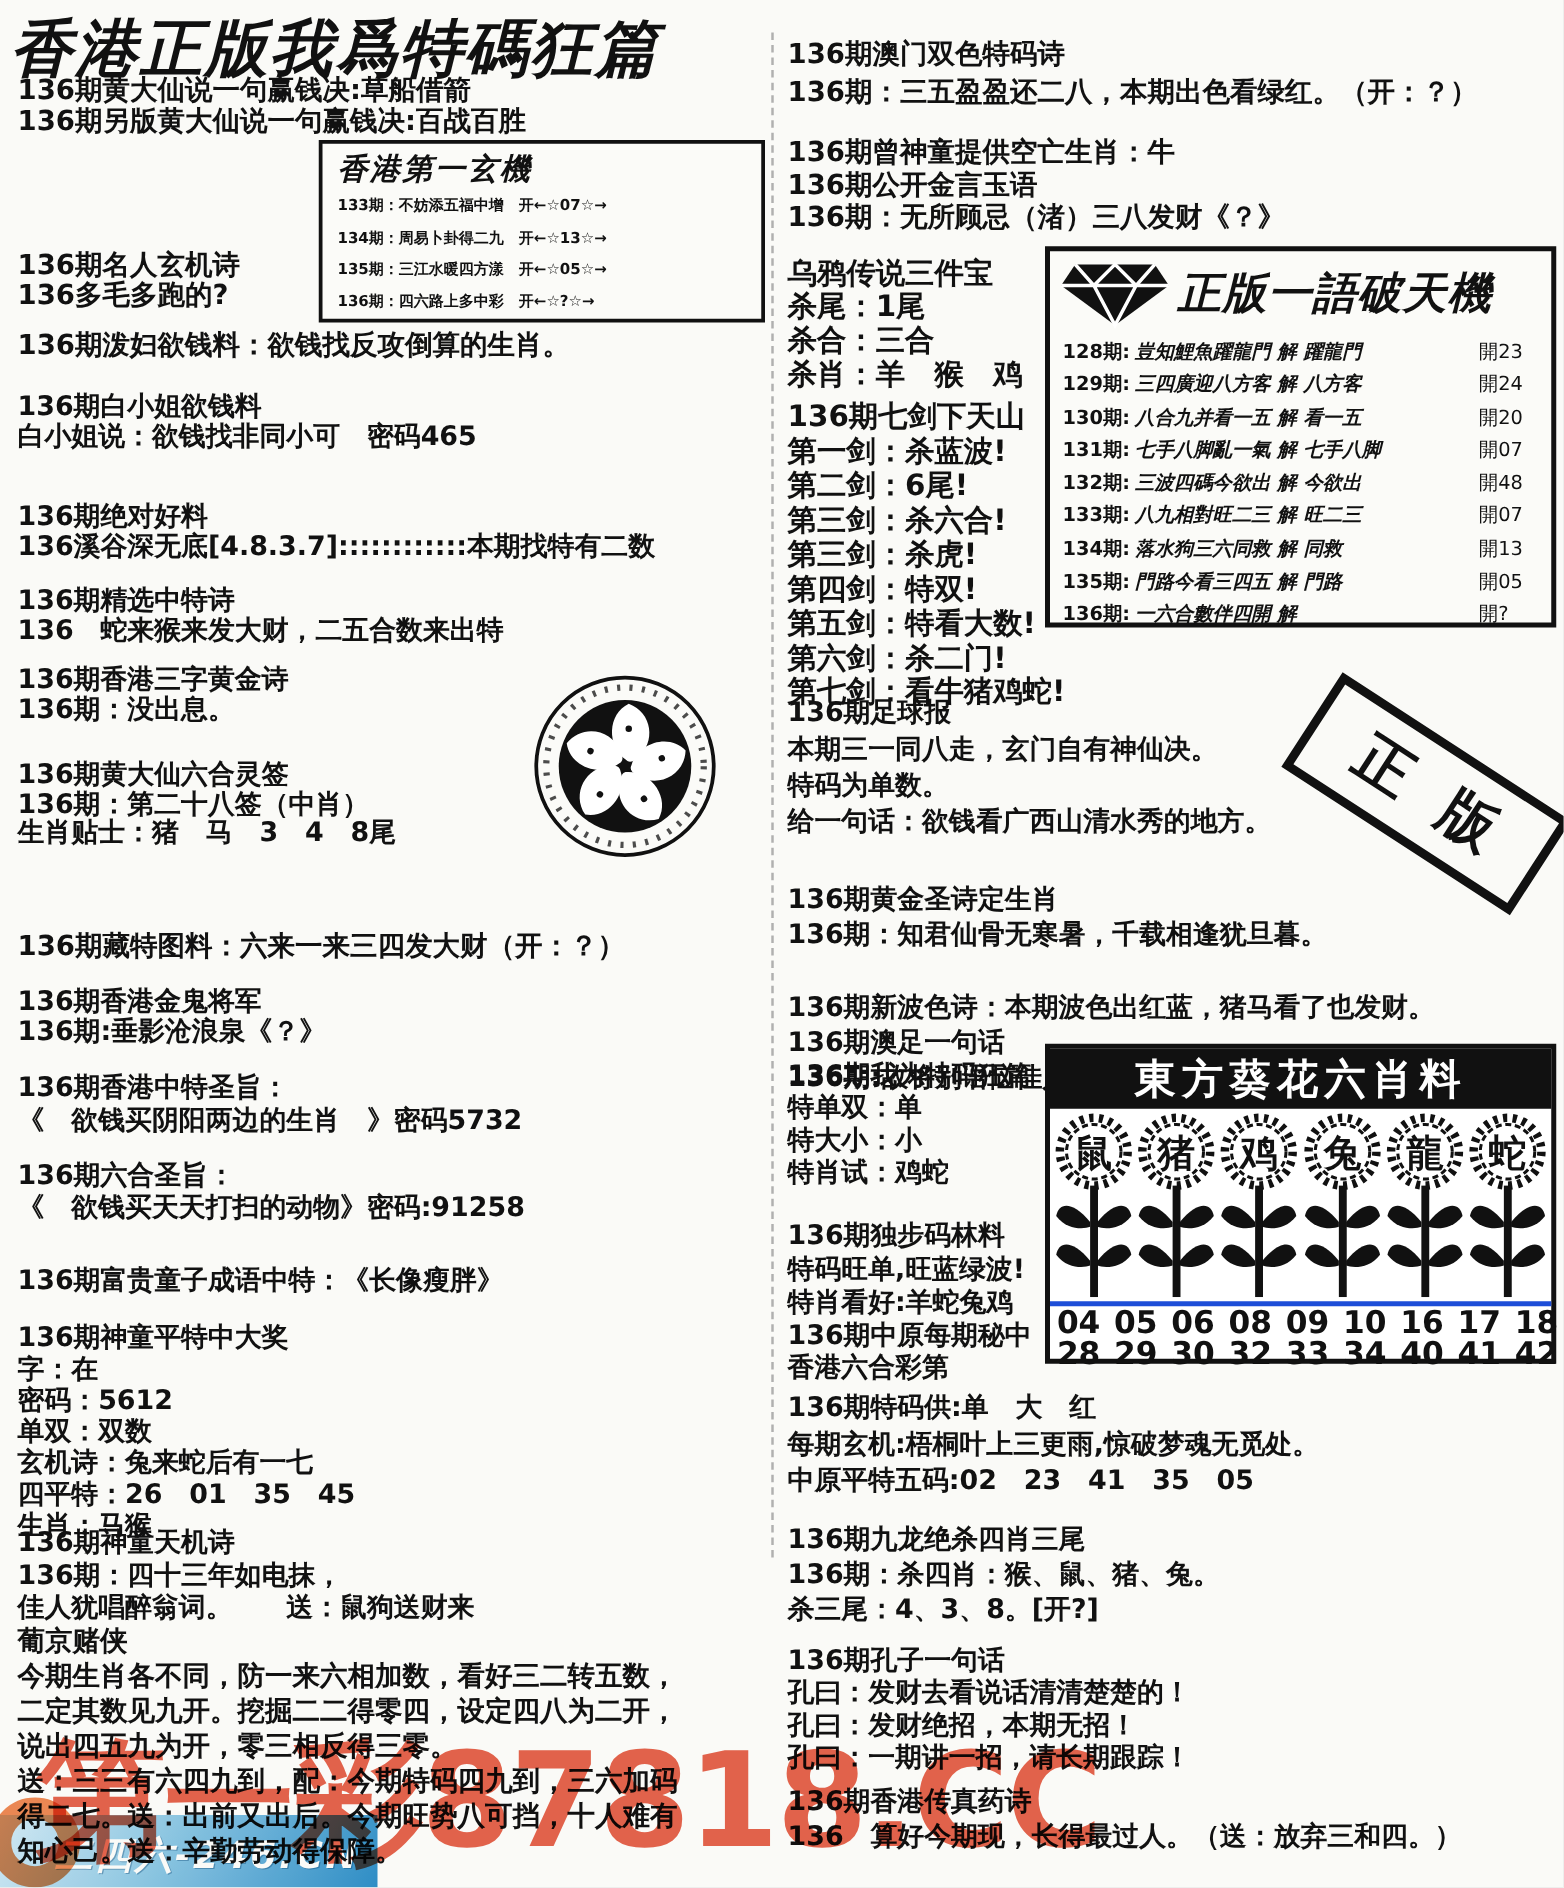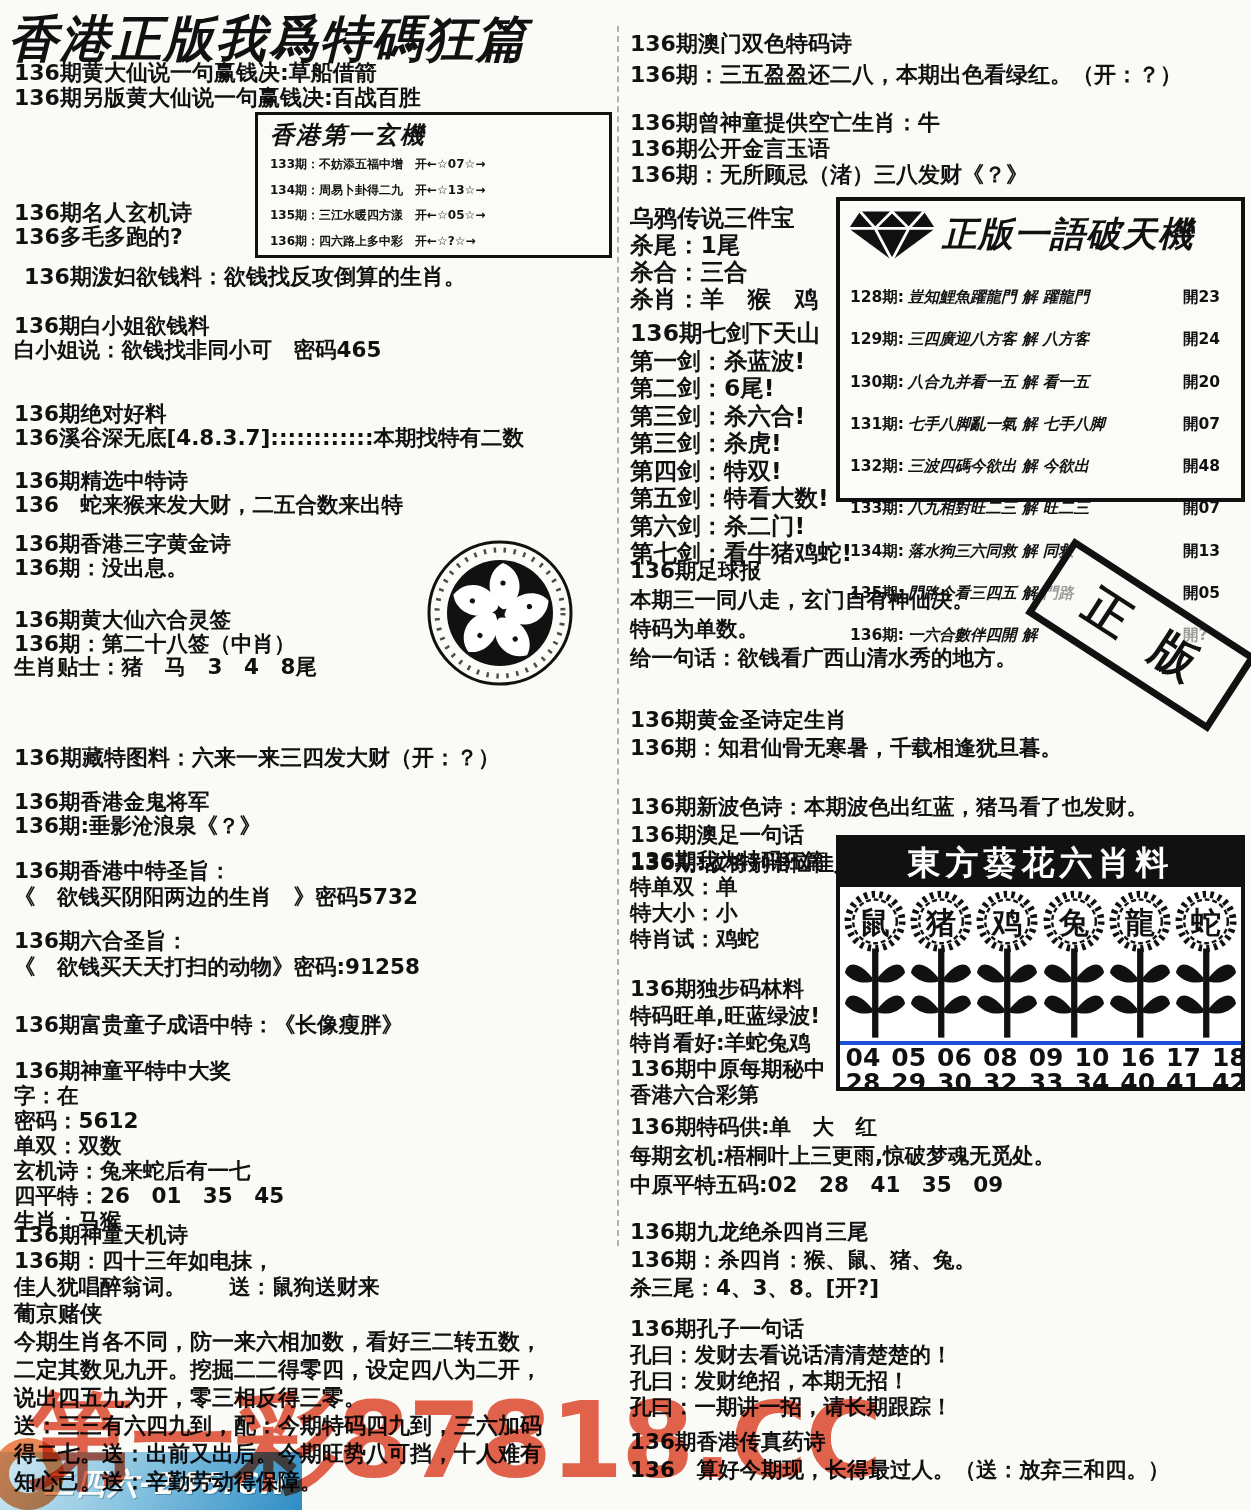--- a/index.html
+++ b/index.html
@@ -36,21 +36,21 @@
   .diamond-box{
     position:absolute;left:836px;top:197px;width:409px;height:305px;
     border:4px solid #111;background:#fbfbf8;box-sizing:border-box;
   }
   .dj-header{display:flex;align-items:center;padding:3px 6px 0 6px;}
   .dj-title{font-size:35px;font-weight:900;font-style:italic;letter-spacing:1px;white-space:nowrap;}
   .dj-rows{padding:4px 8px 0 10px;}
   .dj-row{display:flex;align-items:baseline;font-size:15.5px;line-height:26.3px;}
   .dj-p{width:58px;font-weight:700;}
   .dj-t{flex:1;font-style:italic;font-weight:700;white-space:pre;}
-  .dj-o{width:50px;text-align:left;font-weight:700;margin-top:16px;}
+  .dj-o{width:50px;text-align:left;font-weight:400;}
   
   .sunflower-box{
     position:absolute;left:836px;top:835px;width:409px;height:256px;
     border:4px solid #111;background:#fff;box-sizing:border-box;
   }
   .sf-titlebar{
     background:#111;color:#fff;text-align:center;
     font-size:33px;font-weight:900;letter-spacing:5px;line-height:48px;height:48px;
     white-space:nowrap;
   }
@@ -98,21 +98,21 @@
   <div class="vdivider"></div>
 
   <div class="blk" style="left:14px;top:60px;line-height:25px;font-size:22px">
       <div class="ln">136期黄大仙说一句赢钱决:草船借箭</div>
       <div class="ln">136期另版黄大仙说一句赢钱决:百战百胜</div>
     </div>
   <div class="blk" style="left:14px;top:201px;line-height:24px;font-size:22px">
       <div class="ln">136期名人玄机诗</div>
       <div class="ln">136多毛多跑的?</div>
     </div>
-  <div class="blk" style="left:24px;top:264px;font-size:22px">
+  <div class="blk" style="left:14px;top:264px;font-size:22px">
       <div class="ln">136期泼妇欲钱料：欲钱找反攻倒算的生肖。</div>
     </div>
   <div class="blk" style="left:14px;top:314px;line-height:23.5px">
       <div class="ln">136期白小姐欲钱料</div>
       <div class="ln">白小姐说：欲钱找非同小可　密码465</div>
     </div>
   <div class="blk" style="left:14px;top:402px;line-height:24px">
       <div class="ln">136期绝对好料</div>
       <div class="ln">136溪谷深无底[4.8.3.7]::::::::::::本期找特有二数</div>
     </div>
@@ -262,21 +262,21 @@
       <div class="ln">特码旺单,旺蓝绿波!</div>
       <div class="ln">特肖看好:羊蛇兔鸡</div>
     </div>
   <div class="blk" style="left:630px;top:1056px;line-height:26px">
       <div class="ln">136期中原每期秘中</div>
       <div class="ln">香港六合彩第</div>
     </div>
   <div class="blk" style="left:630px;top:1112px;line-height:29px">
       <div class="ln">136期特码供:单　大　红</div>
       <div class="ln">每期玄机:梧桐叶上三更雨,惊破梦魂无觅处。</div>
-      <div class="ln">中原平特五码:02　28　41　35　09</div>
+      <div class="ln">中原平特五码:02　23　41　35　05</div>
     </div>
   <div class="blk" style="left:630px;top:1218px;line-height:28px">
       <div class="ln">136期九龙绝杀四肖三尾</div>
       <div class="ln">136期：杀四肖：猴、鼠、猪、兔。</div>
       <div class="ln">杀三尾：4、3、8。[开?]</div>
     </div>
   <div class="blk" style="left:630px;top:1316px;line-height:26px">
       <div class="ln">136期孔子一句话</div>
       <div class="ln">孔曰：发财去看说话清清楚楚的！</div>
       <div class="ln">孔曰：发财绝招，本期无招！</div>

